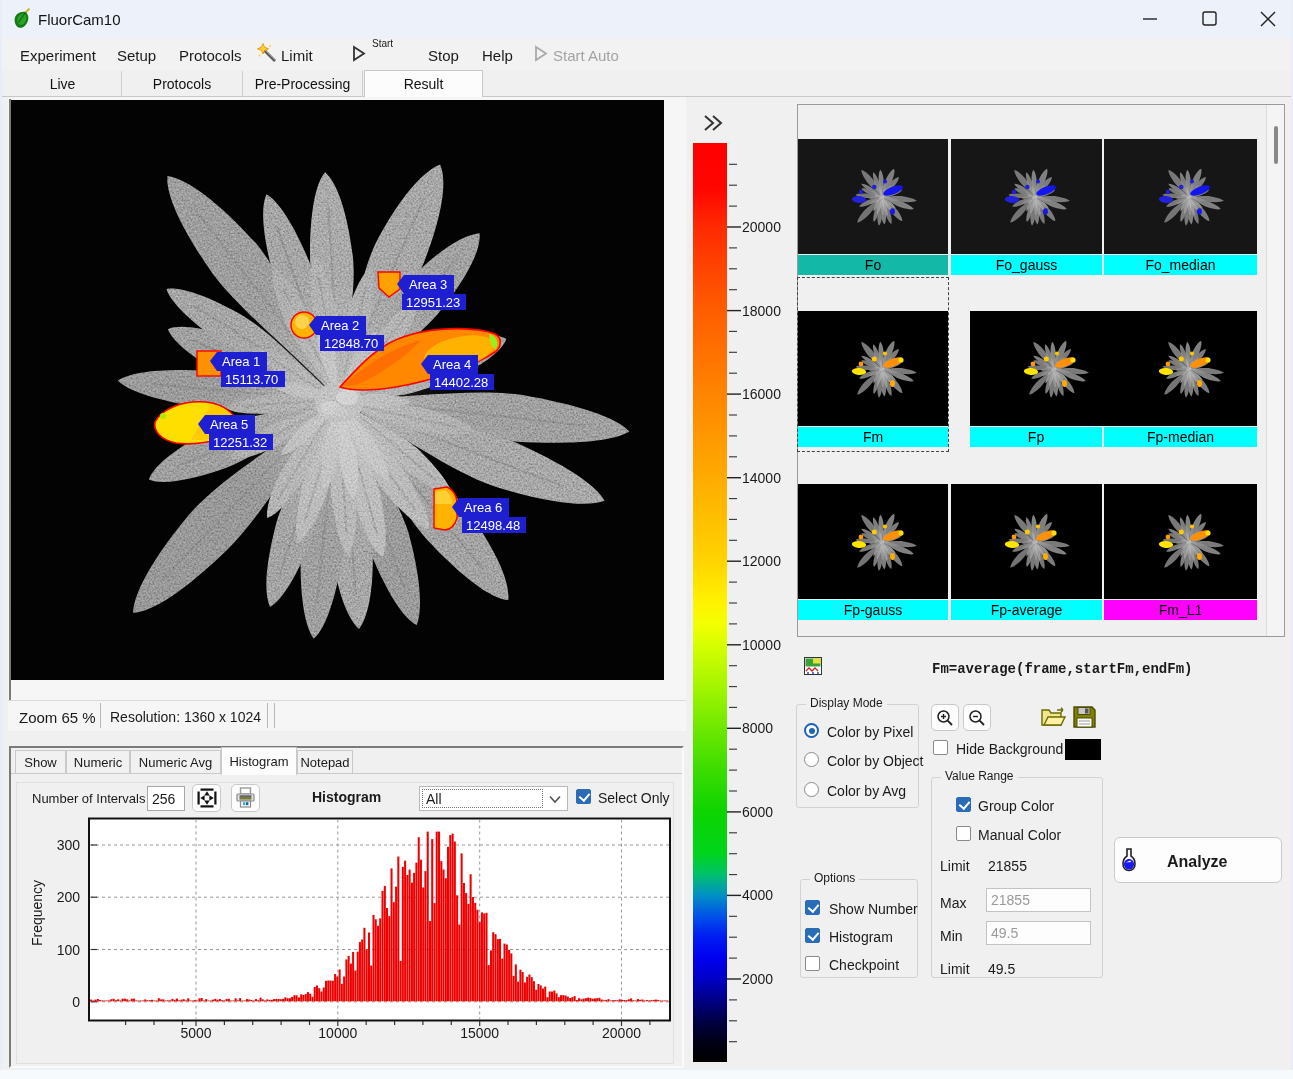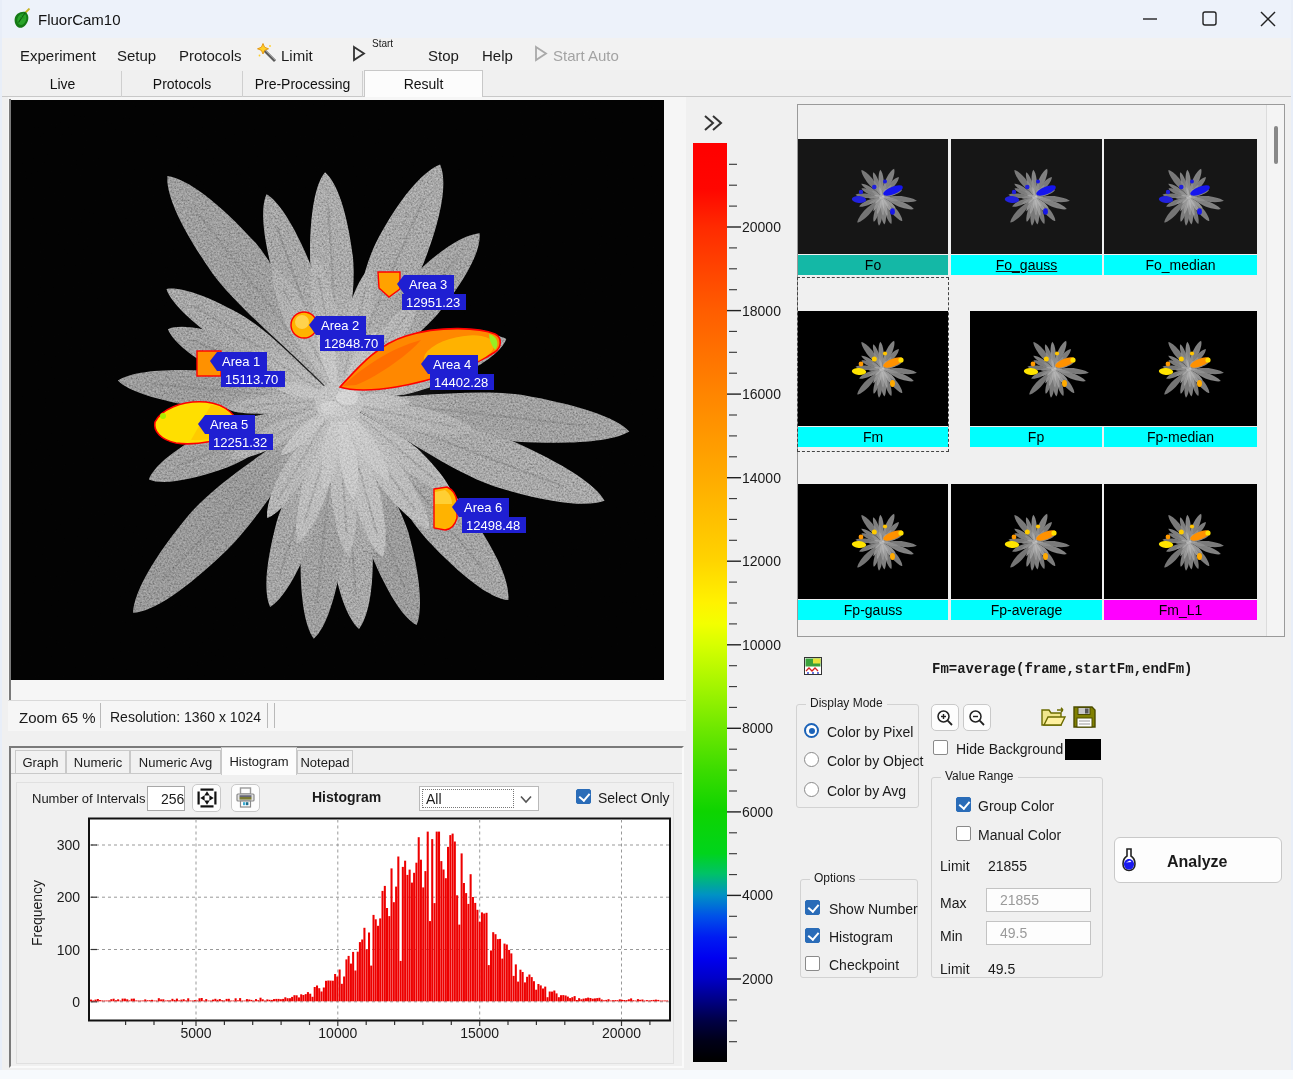--- a/index.html
+++ b/index.html
@@ -18,21 +18,21 @@
 .groupbox{position:absolute;border:1px solid #d2d2d2;border-radius:3px}
 .gtitle{position:absolute;top:-9px;left:9px;background:#f0f0f0;padding:0 4px;font-size:12px}
 .cb{position:absolute;width:15px;height:15px;border:1px solid #8a8a8a;border-radius:2px;background:#fff}
 .cb.checked{background:#2a6cb8;border-color:#2a6cb8}
 .cb.checked:after{content:"";position:absolute;left:4px;top:1px;width:5px;height:8px;border:solid #fff;border-width:0 2px 2px 0;transform:rotate(40deg)}
 .radio{position:absolute;width:15px;height:15px;border:1px solid #8a8a8a;border-radius:50%;background:#fff}
 .radio.sel{border:2px solid #1c63b8}
 .radio.sel:after{content:"";position:absolute;left:2.5px;top:2.5px;width:6px;height:6px;border-radius:50%;background:#1c63b8}
 .lbl{position:absolute;font-size:14px;color:#1a1a1a;white-space:nowrap}
 .btn{position:absolute;background:#fdfdfd;border:1px solid #c9c9c9;border-radius:5px}
-.input{position:absolute;background:#fff;border:1px solid #a8a8a8;font-size:14px;display:flex;align-items:center;padding-left:13px}
+.input{position:absolute;background:#fff;border:1px solid #a8a8a8;font-size:14px;display:flex;align-items:center;padding-left:4px}
 .input.gray{color:#9a9a9a;border:1px solid #c3c3c3;background:#fdfdfd}
 .thumb{position:absolute}
 .thumblab{height:20px;margin-top:1px;display:flex;align-items:center;justify-content:center;font-size:14px;color:#000}
 </style></head><body>
 
 <div class="abs titlebar"></div>
 <svg class="abs" style="left:13px;top:8px" width="18" height="22" viewBox="0 0 18 22">
  <path d="M12.5,4.5 L16.5,0.5" stroke="#c8b424" stroke-width="1.8"></path>
  <path d="M12.5,4 C16,6.5 16.5,12 13,16.5 C10,20.5 5.5,21 3.2,17.5 C0.8,13.8 1,8.5 4.5,5.8 C7,3.8 10.5,3.2 12.5,4 Z" fill="#157a15"></path>
  <path d="M11.5,5.5 C14,8 14,12 11.5,15 C9.5,17.5 6.5,17.5 5,15 C3.5,12.5 4.5,8.5 7,6.8 C8.5,5.8 10.5,5.2 11.5,5.5 Z" fill="#2aa52a"></path>
@@ -311,21 +311,21 @@
 <div class="abs statusline"></div>
 <div class="abs lbl" style="left:19px;top:709px;font-size:15px">Zoom 65 %</div>
 <div class="abs sv" style="left:100px;top:703px"></div>
 <div class="abs lbl" style="left:110px;top:709px;font-size:14px">Resolution: 1360 x 1024</div>
 <div class="abs sv" style="left:267px;top:703px"></div>
 <div class="abs sv" style="left:274px;top:703px"></div>
 
 <div class="abs blpanel"></div>
 <div class="abs" style="left:16px;top:782px;width:658px;height:282px;border:1px solid #e0e0e0"></div>
 <div class="abs" style="left:11px;top:773px;width:671px;height:1px;background:#c9c9c9"></div>
-<div class="abs bltab" style="left:15px;top:750px;width:51px">Graph</div>
+<div class="abs bltab" style="left:15px;top:750px;width:51px">Show</div>
 <div class="abs bltab" style="left:66px;top:750px;width:64px">Numeric</div>
 <div class="abs bltab" style="left:130px;top:750px;width:91px">Numeric Avg</div>
 <div class="abs bltab active" style="left:221px;top:747px;width:76px;height:28px">Histogram</div>
 <div class="abs bltab" style="left:297px;top:750px;width:56px">Notepad</div>
 
 <div class="abs lbl" style="left:32px;top:791px;font-size:13px">Number of Intervals</div>
 <div class="abs input" style="left:147px;top:786px;width:38px;height:25px">256</div>
 <div class="abs btn" style="left:192px;top:784px;width:29px;height:28px"></div>
 <svg class="abs" style="left:195.5px;top:787px" width="22" height="22" viewBox="0 0 22 22">
  <g fill="#111">
@@ -343,21 +343,21 @@
 <svg class="abs" style="left:234px;top:787px" width="23" height="22" viewBox="0 0 23 22">
  <rect x="6.5" y="1" width="10" height="6" fill="#fdfdfd" stroke="#9a9a9a" stroke-width="1.4"></rect>
  <rect x="3" y="7" width="17" height="7" rx="1" fill="#e4e4e4" stroke="#8a8a8a" stroke-width="1.2"></rect>
  <rect x="5.5" y="8.2" width="12" height="1.8" fill="#667"></rect>
  <rect x="5.5" y="10" width="12" height="2.6" fill="#7a7a33"></rect>
  <rect x="6.5" y="14" width="10" height="6" fill="#fff" stroke="#8a8a8a" stroke-width="1.2"></rect>
  <rect x="9" y="15.2" width="2.4" height="3" fill="#3bacd4"></rect>
  <rect x="12" y="15.2" width="2.4" height="3" fill="#1b6b8a"></rect>
 </svg>
 <div class="abs lbl" style="left:312px;top:789px;font-weight:bold">Histogram</div>
-<div class="abs input" style="left:419px;top:786px;width:120px;height:25px;border-color:#b9b9b9">
+<div class="abs input" style="left:419px;top:786px;width:149px;height:25px;border-color:#b9b9b9">
  <div style="position:absolute;inset:2px 24px 2px 2px;border:1px dotted #777;display:flex;align-items:center;padding-left:3px">All</div>
  <svg style="position:absolute;right:6px;top:8px" width="12" height="9">
       <path d="M1,1.5 L6,7 L11,1.5" fill="none" stroke="#555" stroke-width="1.6"></path>
     </svg>
 </div>
 <div class="abs cb checked" style="left:576px;top:789px"></div>
 <div class="abs lbl" style="left:598px;top:790px">Select Only</div>
 
 <svg class="abs" style="left:8px;top:741px" width="678" height="330">
  <rect x="81" y="77.5" width="581" height="202" fill="#fff" stroke="#111" stroke-width="2"></rect>
@@ -742,21 +742,21 @@
         <ellipse cx="11" cy="-6.5" rx="10.5" ry="3.8" transform="rotate(-21 11 -6.5)" fill="#1515ee"></ellipse>
         <ellipse cx="-23" cy="2.5" rx="7.2" ry="3.4" transform="rotate(4 -23 2.5)" fill="#2222dd"></ellipse>
         <circle cx="-7.7" cy="-10" r="2.3" fill="#2020dd"></circle>
         <circle cx="3" cy="-15.5" r="2" fill="#1a1ae0"></circle>
         <ellipse cx="10.5" cy="14.5" rx="2.4" ry="3.2" fill="#1717e8"></ellipse>
         <circle cx="-21" cy="-5" r="2.2" fill="#2020dd"></circle>
       </g>
     </svg>
     <div class="thumblab" style="background:#14b8a6">Fo</div>
   </div>
-<div class="thumb" style="left:951px;top:139px;width:151px;text-decoration:underline;">
+<div class="thumb" style="left:951px;top:139px;width:151px;">
     <svg width="151" height="115" style="display:block;background:#000">
       <rect x="0" y="0" width="151" height="115" fill="#161616"></rect>
       <g transform="translate(84,58) scale(0.12)">
         <use href="#plant"></use>
       </g>
       <g transform="translate(84,58)">
         <ellipse cx="11" cy="-6.5" rx="10.5" ry="3.8" transform="rotate(-21 11 -6.5)" fill="#1515ee"></ellipse>
         <ellipse cx="-23" cy="2.5" rx="7.2" ry="3.4" transform="rotate(4 -23 2.5)" fill="#2222dd"></ellipse>
         <circle cx="-7.7" cy="-10" r="2.3" fill="#2020dd"></circle>
         <circle cx="3" cy="-15.5" r="2" fill="#1a1ae0"></circle>

